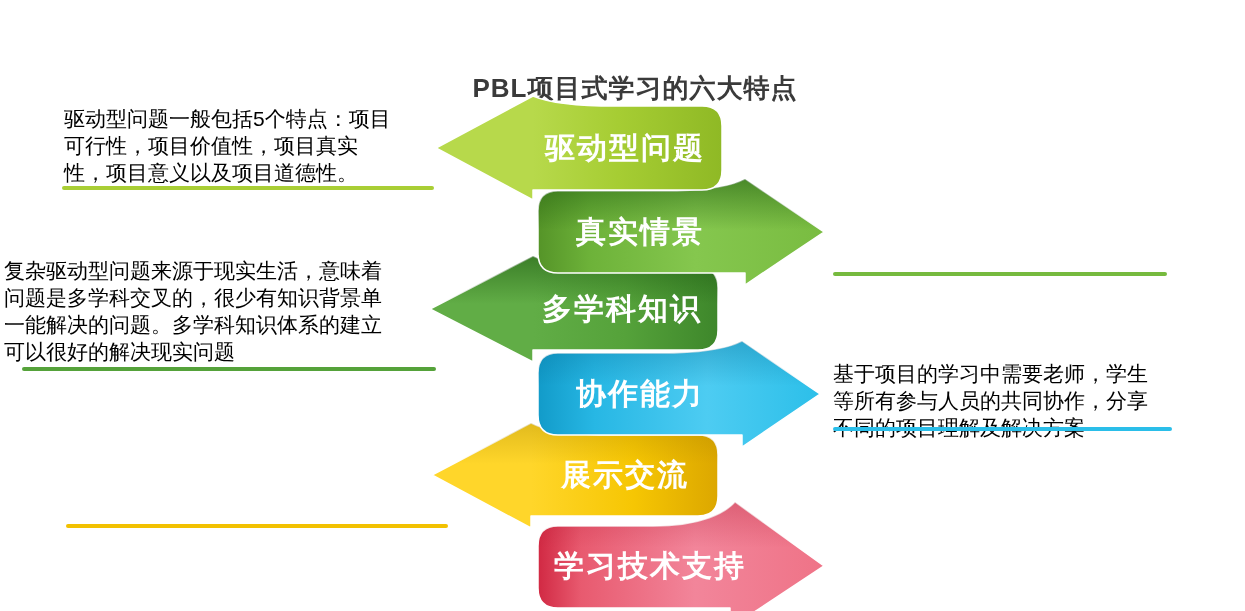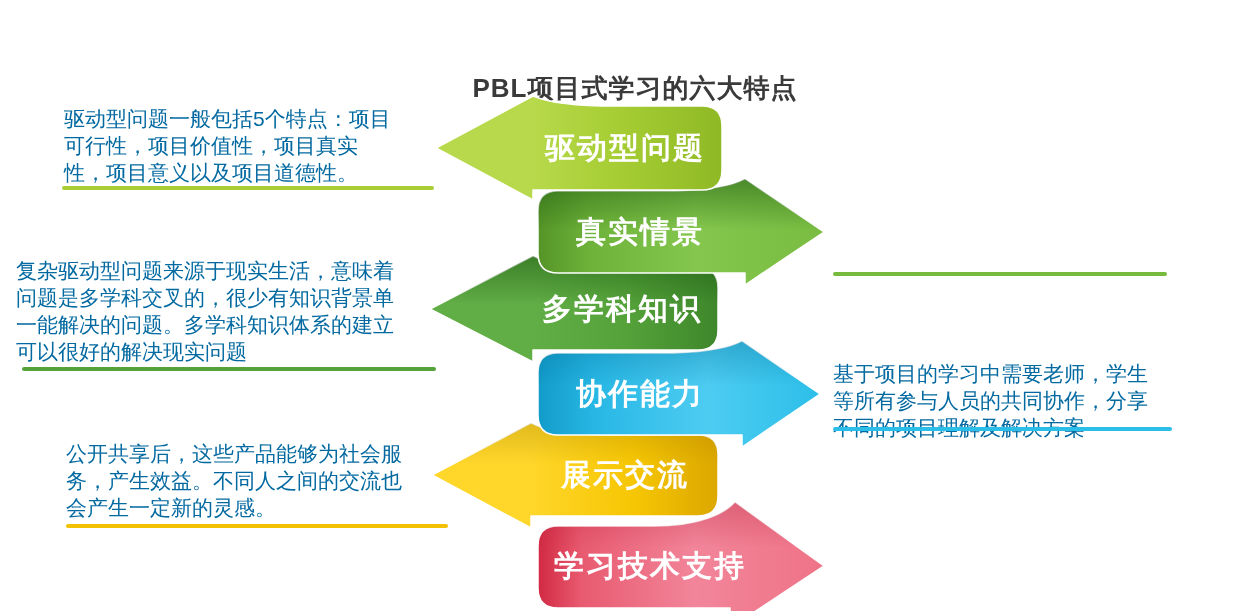--- a/index.html
+++ b/index.html
@@ -11,36 +11,36 @@
     font-family:"Liberation Sans", sans-serif;
     margin-top:48px;
   }
   .page-title{
     position:absolute;left:400px;top:6px;width:470px;
     text-align:center;font-size:26px;font-weight:bold;color:#3a3a3a;
     letter-spacing:1px;
   }
   .desc{
     position:absolute;margin:0;
-    font-size:21px;line-height:27px;color:#0369a1;
+    font-size:21px;line-height:27px;color:#000000;
     white-space:pre-line;
   }
   .underline{
     position:absolute;height:4px;border-radius:2px;
   }
   .arrows-svg{position:absolute;left:0;top:0;}
   .arrow-label{
     font-family:"Liberation Sans", sans-serif;
     font-size:30px;font-weight:bold;fill:#ffffff;
     letter-spacing:2px;
   }
   
   #desc-1{left:64px;top:57px;width:400px;}
   #ul-1{left:62px;top:138px;width:372px;background:#a9ce35;}
-  #desc-3{left:16px;top:209px;width:432px;}
+  #desc-3{left:4px;top:209px;width:432px;}
   #ul-3{left:22px;top:319px;width:414px;background:#55a23a;}
   #desc-5{left:66px;top:392px;width:400px;}
   #ul-5{left:66px;top:476px;width:382px;background:#f2c100;}
   #desc-2{left:833px;top:139px;width:352px;}
   #ul-2{left:833px;top:224px;width:334px;background:#76ba3e;}
   #desc-4{left:833px;top:312px;width:352px;}
   #ul-4{left:833px;top:379px;width:339px;background:#2abee9;}
   #desc-6{left:833px;top:463px;width:358px;}
   #ul-6{left:826px;top:575px;width:348px;background:#f0758a;}
 </style>
@@ -62,23 +62,20 @@
 问题是多学科交叉的，很少有知识背景单
 一能解决的问题。多学科知识体系的建立
 可以很好的解决现实问题</p>
   <div class="underline" id="ul-3"></div>
 
   <p class="desc" id="desc-4">基于项目的学习中需要老师，学生
 等所有参与人员的共同协作，分享
 不同的项目理解及解决方案</p>
   <div class="underline" id="ul-4"></div>
 
-  <p class="desc" id="desc-5">公开共享后，这些产品能够为社会服
-务，产生效益。不同人之间的交流也
-会产生一定新的灵感。</p>
   <div class="underline" id="ul-5"></div>
 
   <div class="underline" id="ul-6"></div>
 
   <svg class="arrows-svg" width="1245" height="611" viewBox="0 0 1245 611">
     <defs>
       <linearGradient id="gA1" gradientUnits="userSpaceOnUse" x1="533" y1="0" x2="722" y2="0">
         <stop offset="0" stop-color="#b7d94b"></stop>
           <stop offset="0.45" stop-color="#a6cd33"></stop>
           <stop offset="1" stop-color="#8fb925"></stop>

